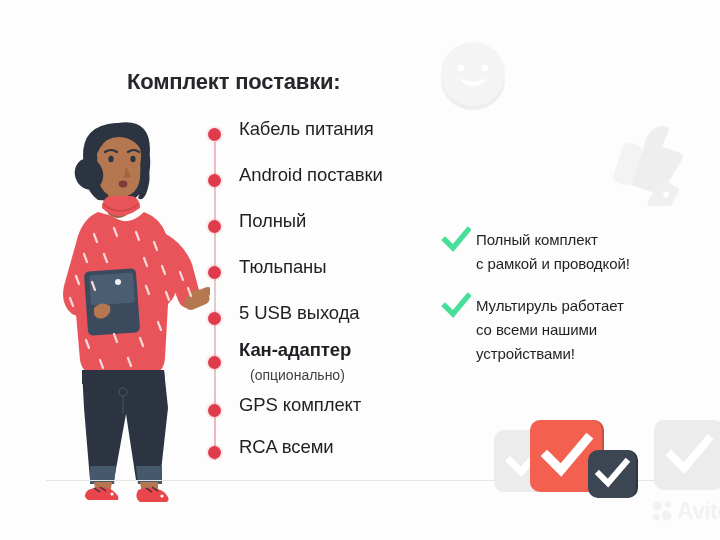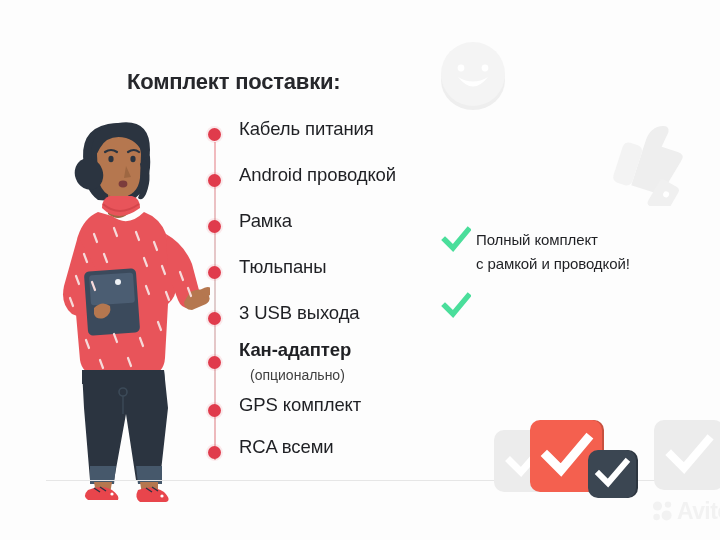--- a/index.html
+++ b/index.html
@@ -298,36 +298,36 @@
   <div id="delivery-list">
     <div id="bullet-spine"></div>
 
     <div class="list-item" style="top:0px;">
       <span class="bullet-dot"></span>
       <span class="item-text">Кабель питания</span>
     </div>
 
     <div class="list-item" style="top:46px;">
       <span class="bullet-dot"></span>
-      <span class="item-text">Android проводкой</span>
+      <span class="item-text">Android поставки</span>
     </div>
 
     <div class="list-item" style="top:92px;">
       <span class="bullet-dot"></span>
-      <span class="item-text">Рамка</span>
+      <span class="item-text">Полный</span>
     </div>
 
     <div class="list-item" style="top:138px;">
       <span class="bullet-dot"></span>
       <span class="item-text">Тюльпаны</span>
     </div>
 
     <div class="list-item" style="top:184px;">
       <span class="bullet-dot"></span>
-      <span class="item-text">3 USB выхода</span>
+      <span class="item-text">5 USB выхода</span>
     </div>
 
     <div class="list-item" style="top:228px;">
       <span class="bullet-dot"></span>
       <span class="item-text" style="top:-17px;font-weight:bold;">Кан-адаптер</span>
       <span class="item-sub">(опционально)</span>
     </div>
 
     <div class="list-item" style="top:276px;">
       <span class="bullet-dot"></span>
@@ -349,20 +349,23 @@
     <span class="feature-text">Полный комплект
 с рамкой и проводкой!</span>
   </div>
 
   <div class="feature" id="feature-2">
     <span class="check-mark">
       <svg viewBox="0 0 30 30" width="30" height="30">
         <path d="M4 15 L12 23 L27 5" stroke="#4ade9b" stroke-width="5.4" fill="none" stroke-linecap="square" stroke-linejoin="miter"></path>
       </svg>
     </span>
+    <span class="feature-text">Мультируль работает
+со всеми нашими
+устройствами!</span>
   </div>
 
   <div id="checkbox-group">
     <div class="tile" id="tile-grey-left">
       <svg viewBox="0 0 62 62" width="62" height="62">
         <path d="M16 31 L27 42 L48 18" stroke="#ffffff" stroke-width="7" fill="none" stroke-linecap="square"></path>
       </svg>
     </div>
     <div class="tile" id="tile-red-shadow"></div>
     <div class="tile" id="tile-red">

